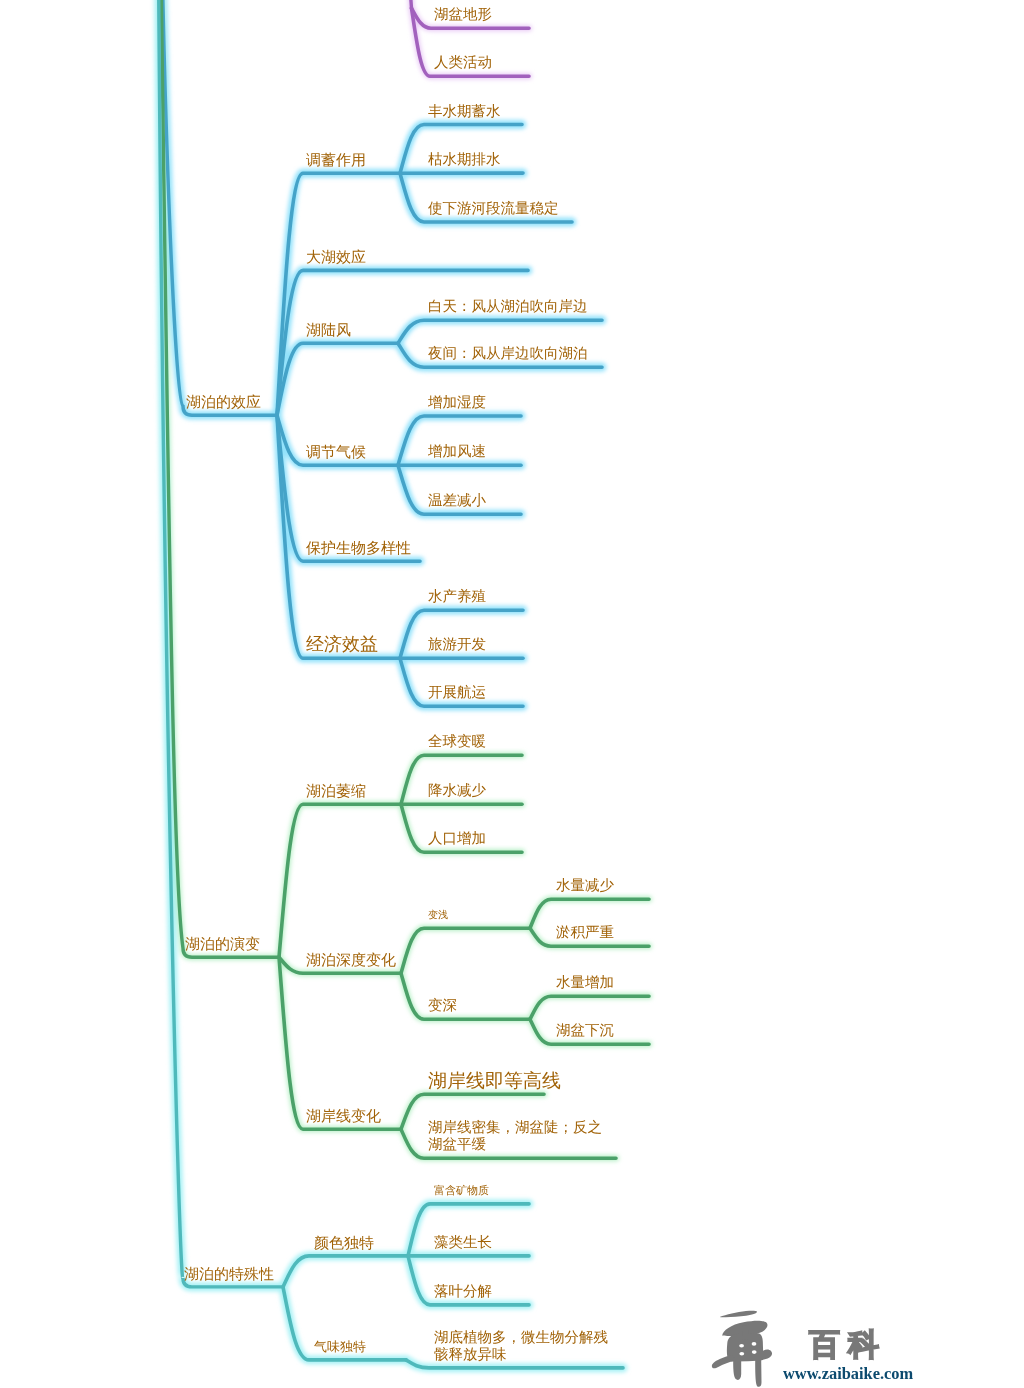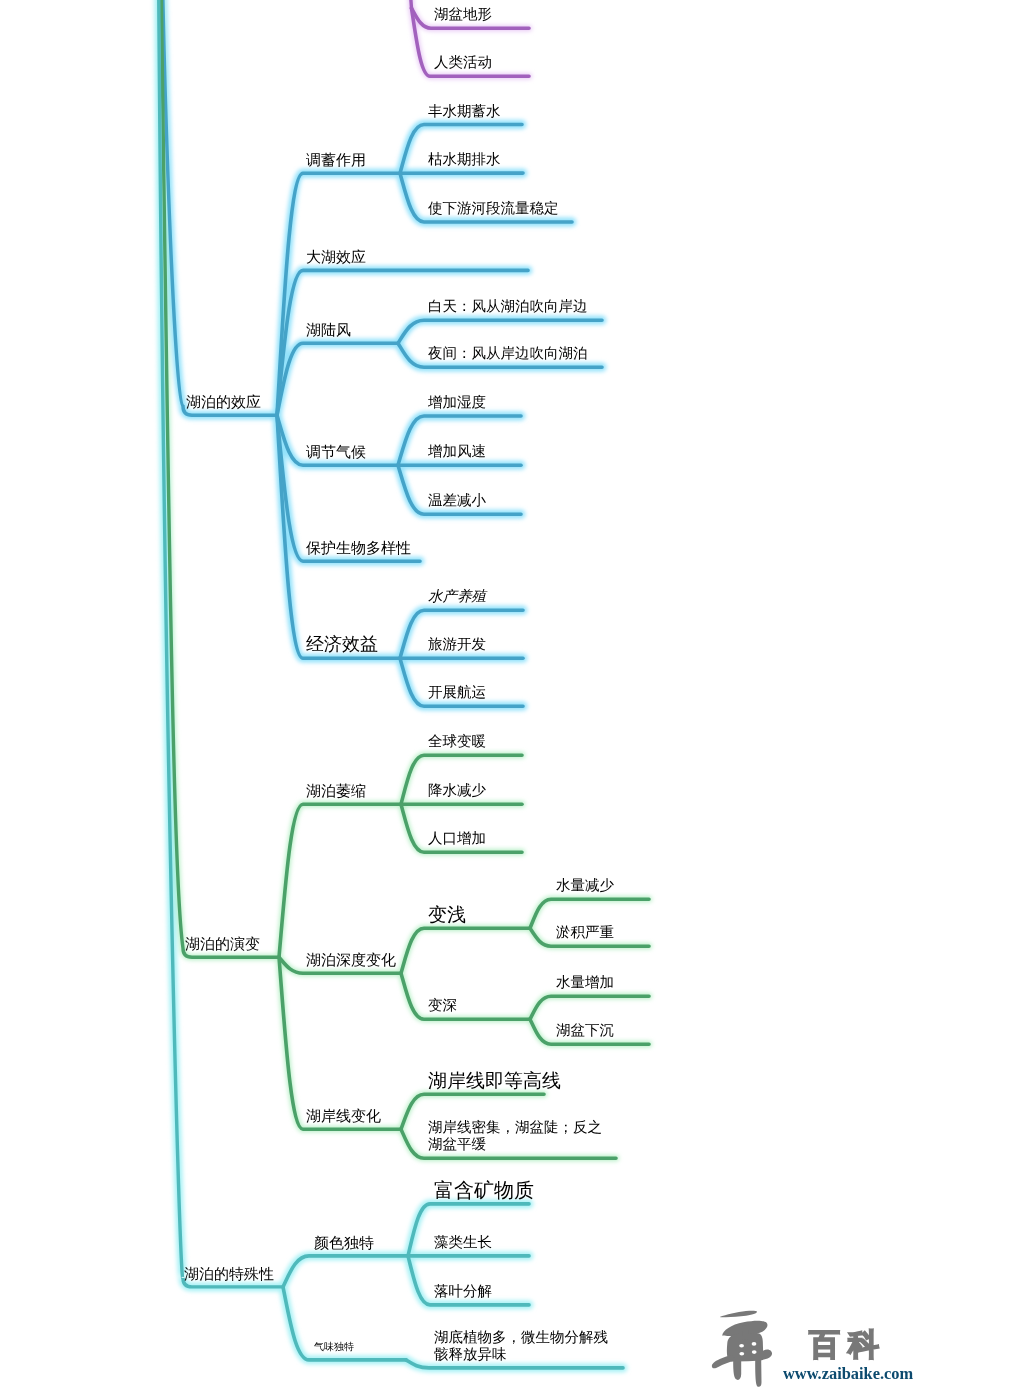--- a/index.html
+++ b/index.html
@@ -1,20 +1,20 @@
 <!DOCTYPE html>
 <html><head>
 <meta charset="utf-8">
 <title>mindmap</title>
 <style>
   html,body{margin:0;padding:0;background:#fff;}
   body{width:1024px;height:1388px;position:relative;overflow:hidden;
        font-family:"Liberation Sans",sans-serif;}
   #map{position:absolute;left:0;top:0;width:1024px;height:1388px;}
-  .lbl{position:absolute;white-space:pre;color:#000000;font-size:15.5px;
+  .lbl{position:absolute;white-space:pre;color:#a16207;font-size:15.5px;
        line-height:17px;letter-spacing:0;}
   #wm{position:absolute;left:0;top:0;width:996px;height:1388px;}
   .wmlogo{position:absolute;left:705px;top:1305px;}
   .wmbrand{position:absolute;left:809px;top:1329px;font-size:31px;color:#787878;
            letter-spacing:8px;font-weight:900;line-height:31px;
            -webkit-text-stroke:1.6px #787878;}
   .wmurl{position:absolute;left:783px;top:1365px;font-size:16.4px;color:#0c4a6e;
          font-family:"Liberation Serif",serif;font-weight:700;line-height:18px;}
 </style>
 </head>
@@ -128,44 +128,44 @@
     <div class="lbl" style="left: 306px; font-size: 15px; bottom: 1122.6px;"><div>大湖效应</div></div>
     <div class="lbl" style="left: 306px; font-size: 15px; bottom: 1049.8px;"><div>湖陆风</div></div>
     <div class="lbl" style="left: 428px; font-size: 14.5px; bottom: 1072.8px;"><div>白天：风从湖泊吹向岸边</div></div>
     <div class="lbl" style="left: 428px; font-size: 14.5px; bottom: 1025.8px;"><div>夜间：风从岸边吹向湖泊</div></div>
     <div class="lbl" style="left: 306px; font-size: 15px; bottom: 927.8px;"><div>调节气候</div></div>
     <div class="lbl" style="left: 428px; font-size: 14.5px; bottom: 977px;"><div>增加湿度</div></div>
     <div class="lbl" style="left: 428px; font-size: 14.5px; bottom: 927.8px;"><div>增加风速</div></div>
     <div class="lbl" style="left: 428px; font-size: 14.5px; bottom: 878.8px;"><div>温差减小</div></div>
     <div class="lbl" style="left: 306px; font-size: 15px; bottom: 831.8px;"><div>保护生物多样性</div></div>
     <div class="lbl" style="left: 306px; font-size: 18px; bottom: 734.8px;"><div>经济效益</div></div>
-    <div class="lbl" style="left: 428px; font-size: 14.5px; bottom: 782.8px; font-style: italic;"><div>水产养殖</div></div>
+    <div class="lbl" style="left: 428px; font-size: 14.5px; bottom: 782.8px;"><div>水产养殖</div></div>
     <div class="lbl" style="left: 428px; font-size: 14.5px; bottom: 734.8px;"><div>旅游开发</div></div>
     <div class="lbl" style="left: 428px; font-size: 14.5px; bottom: 686.8px;"><div>开展航运</div></div>
     <div class="lbl" style="left: 185px; font-size: 15px; bottom: 435.8px;"><div>湖泊的演变</div></div>
     <div class="lbl" style="left: 306px; font-size: 15px; bottom: 588.8px;"><div>湖泊萎缩</div></div>
     <div class="lbl" style="left: 428px; font-size: 14.5px; bottom: 637.8px;"><div>全球变暖</div></div>
     <div class="lbl" style="left: 428px; font-size: 14.5px; bottom: 588.8px;"><div>降水减少</div></div>
     <div class="lbl" style="left: 428px; font-size: 14.5px; bottom: 540.8px;"><div>人口增加</div></div>
     <div class="lbl" style="left: 306px; font-size: 15px; bottom: 419.8px;"><div>湖泊深度变化</div></div>
-    <div class="lbl" style="left: 428px; font-size: 19px; bottom: 464.8px;"><div>变浅</div></div>
+    <div class="lbl" style="left: 428px; font-size: 10px; bottom: 464.8px;"><div>变浅</div></div>
     <div class="lbl" style="left: 556px; font-size: 14.5px; bottom: 493.8px;"><div>水量减少</div></div>
     <div class="lbl" style="left: 556px; font-size: 14.5px; bottom: 446.8px;"><div>淤积严重</div></div>
     <div class="lbl" style="left: 428px; font-size: 14.5px; bottom: 373.8px;"><div>变深</div></div>
     <div class="lbl" style="left: 556px; font-size: 14.5px; bottom: 396.8px;"><div>水量增加</div></div>
     <div class="lbl" style="left: 556px; font-size: 14.5px; bottom: 348.8px;"><div>湖盆下沉</div></div>
     <div class="lbl" style="left: 306px; font-size: 15px; bottom: 263.8px; text-align: center;"><div>湖岸线变化</div></div>
     <div class="lbl" style="left: 428px; font-size: 19px; bottom: 298.8px;"><div>湖岸线即等高线</div></div>
     <div class="lbl" style="left: 428px; font-size: 14.5px; bottom: 234.8px;"><div>湖岸线密集，湖盆陡；反之</div><div>湖盆平缓</div></div>
     <div class="lbl" style="left: 184px; font-size: 15px; bottom: 106.1px;"><div>湖泊的特殊性</div></div>
     <div class="lbl" style="left: 314px; font-size: 15px; bottom: 137.1px;"><div>颜色独特</div></div>
-    <div class="lbl" style="left: 434px; font-size: 20px; bottom: 189.1px;"><div>富含矿物质</div></div>
+    <div class="lbl" style="left: 434px; font-size: 11px; bottom: 189.1px;"><div>富含矿物质</div></div>
     <div class="lbl" style="left: 434px; font-size: 14.5px; bottom: 137.1px;"><div>藻类生长</div></div>
     <div class="lbl" style="left: 434px; font-size: 14.5px; bottom: 88.1px;"><div>落叶分解</div></div>
-    <div class="lbl" style="left: 314px; font-size: 10px; bottom: 33.1px;"><div>气味独特</div></div>
+    <div class="lbl" style="left: 314px; font-size: 13px; bottom: 33.1px;"><div>气味独特</div></div>
     <div class="lbl" style="left: 434px; font-size: 14.5px; bottom: 25.1px;"><div>湖底植物多，微生物分解残</div><div>骸释放异味</div></div>
   </div>
 
 <div id="wm">
   <svg class="wmlogo" viewBox="0 0 75 83" width="75" height="83" aria-hidden="true">
     <g fill="#787878">
       <path d="M14.6 11.9 C21 9.6 32 6.9 41 6.0 C47 5.4 51.5 5.6 52.0 6.6
                C52.6 7.9 48.5 9.8 41 10.8 C32 12.0 20 12.6 14.6 11.9 Z"></path>
       <path d="M17.2 30.6 C17.6 25.4 26 19.6 38.5 17.2 C50 15.0 58.8 15.2 61.4 17.6
                C63.8 19.8 62.0 24.0 57.8 26.4 C53.6 28.8 46 29.9 36.5 30.4

